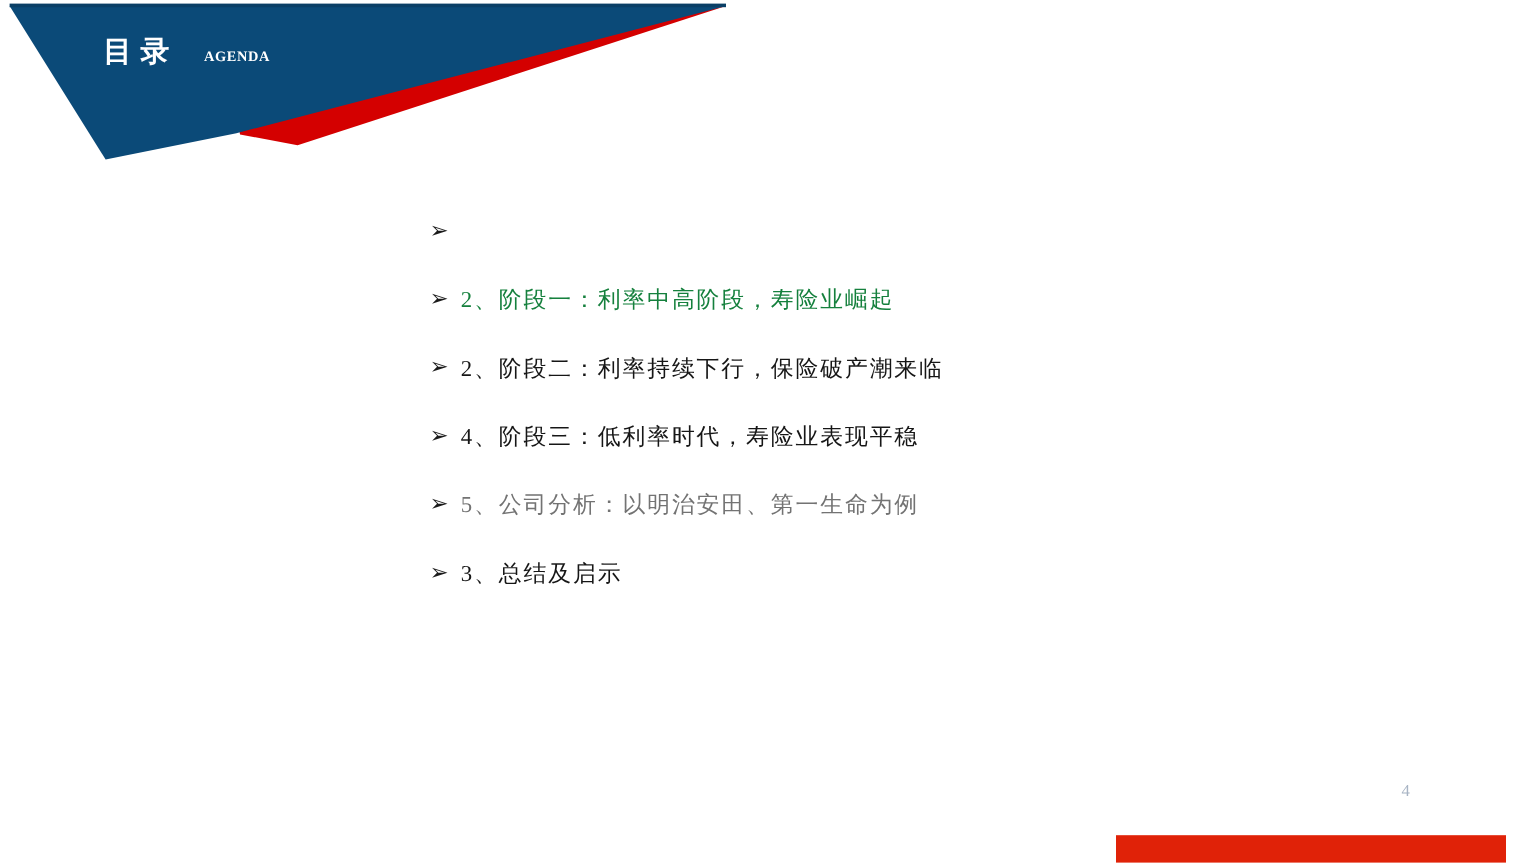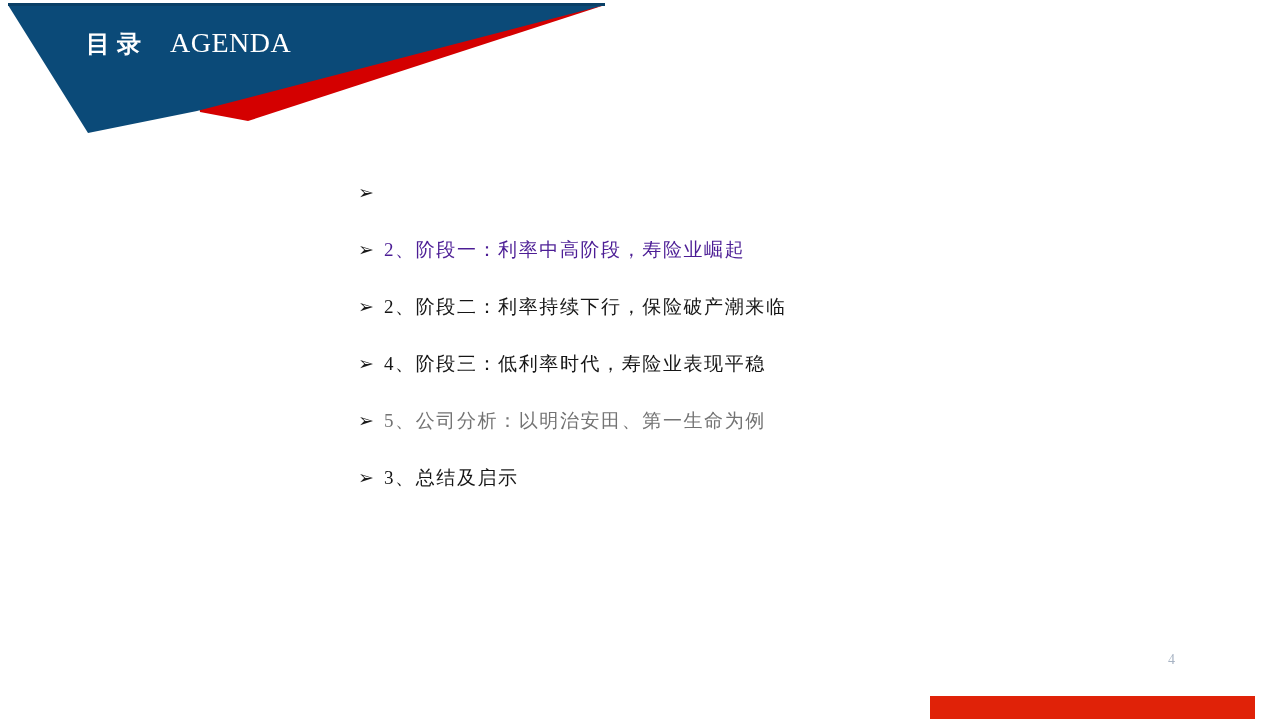--- a/index.html
+++ b/index.html
@@ -46,22 +46,22 @@
   }
   #title-cn {
     color: #ffffff;
     font-size: 24px;
     font-weight: bold;
     letter-spacing: 7px;
     font-family: "Liberation Serif", "DejaVu Serif", serif;
   }
   #title-en {
     color: #ffffff;
-    font-size: 28px;
-    font-weight: normal;
+    font-size: 12px;
+    font-weight: bold;
     letter-spacing: 0.5px;
     margin-left: 22px;
     font-family: "Liberation Serif", "DejaVu Serif", serif;
     text-align: center;
   }
 
   
   #agenda-list {
     position: absolute;
     left: 358px;
@@ -126,21 +126,21 @@
   </div>
 
   <div id="agenda-list">
 
     <div class="agenda-item">
       <span class="agenda-bullet">➢</span>
     </div>
 
     <div class="agenda-item">
       <span class="agenda-bullet">➢</span>
-      <span class="agenda-text" style="color: #4c1d95;">2、阶段一：利率中高阶段，寿险业崛起</span>
+      <span class="agenda-text" style="color: #15803d;">2、阶段一：利率中高阶段，寿险业崛起</span>
     </div>
 
     <div class="agenda-item">
       <span class="agenda-bullet">➢</span>
       <span class="agenda-text" style="color: rgb(22, 22, 22);">2、阶段二：利率持续下行，保险破产潮来临</span>
     </div>
 
     <div class="agenda-item">
       <span class="agenda-bullet">➢</span>
       <span class="agenda-text" style="color: rgb(22, 22, 22); text-align: right;">4、阶段三：低利率时代，寿险业表现平稳</span>

